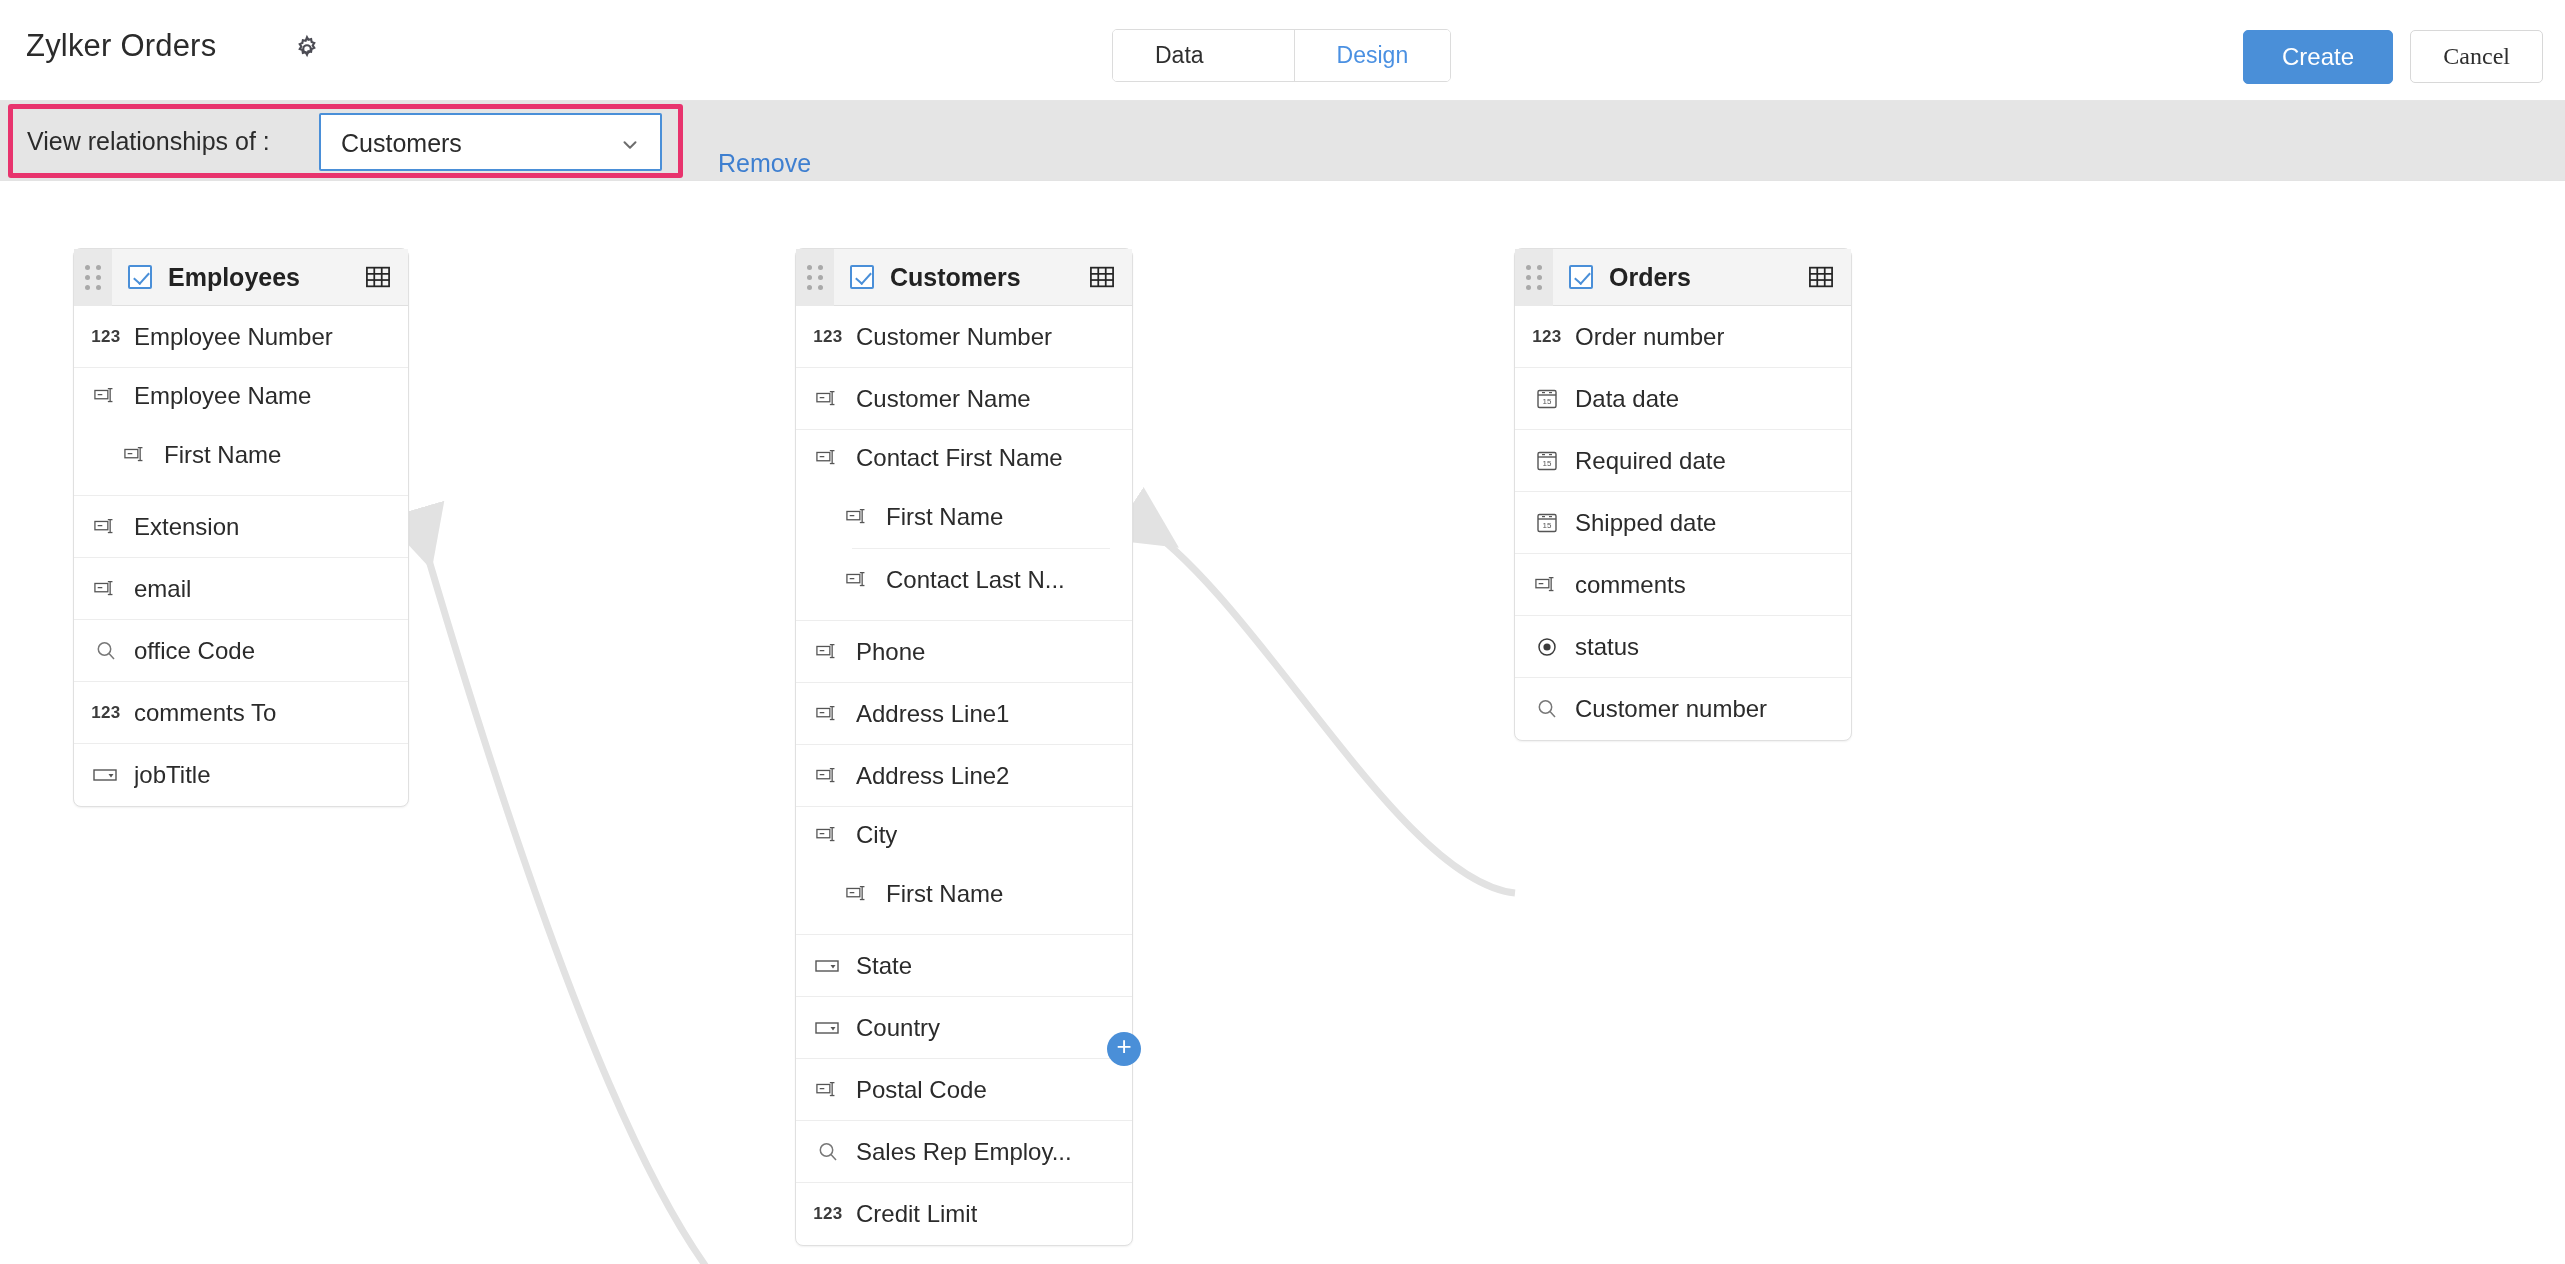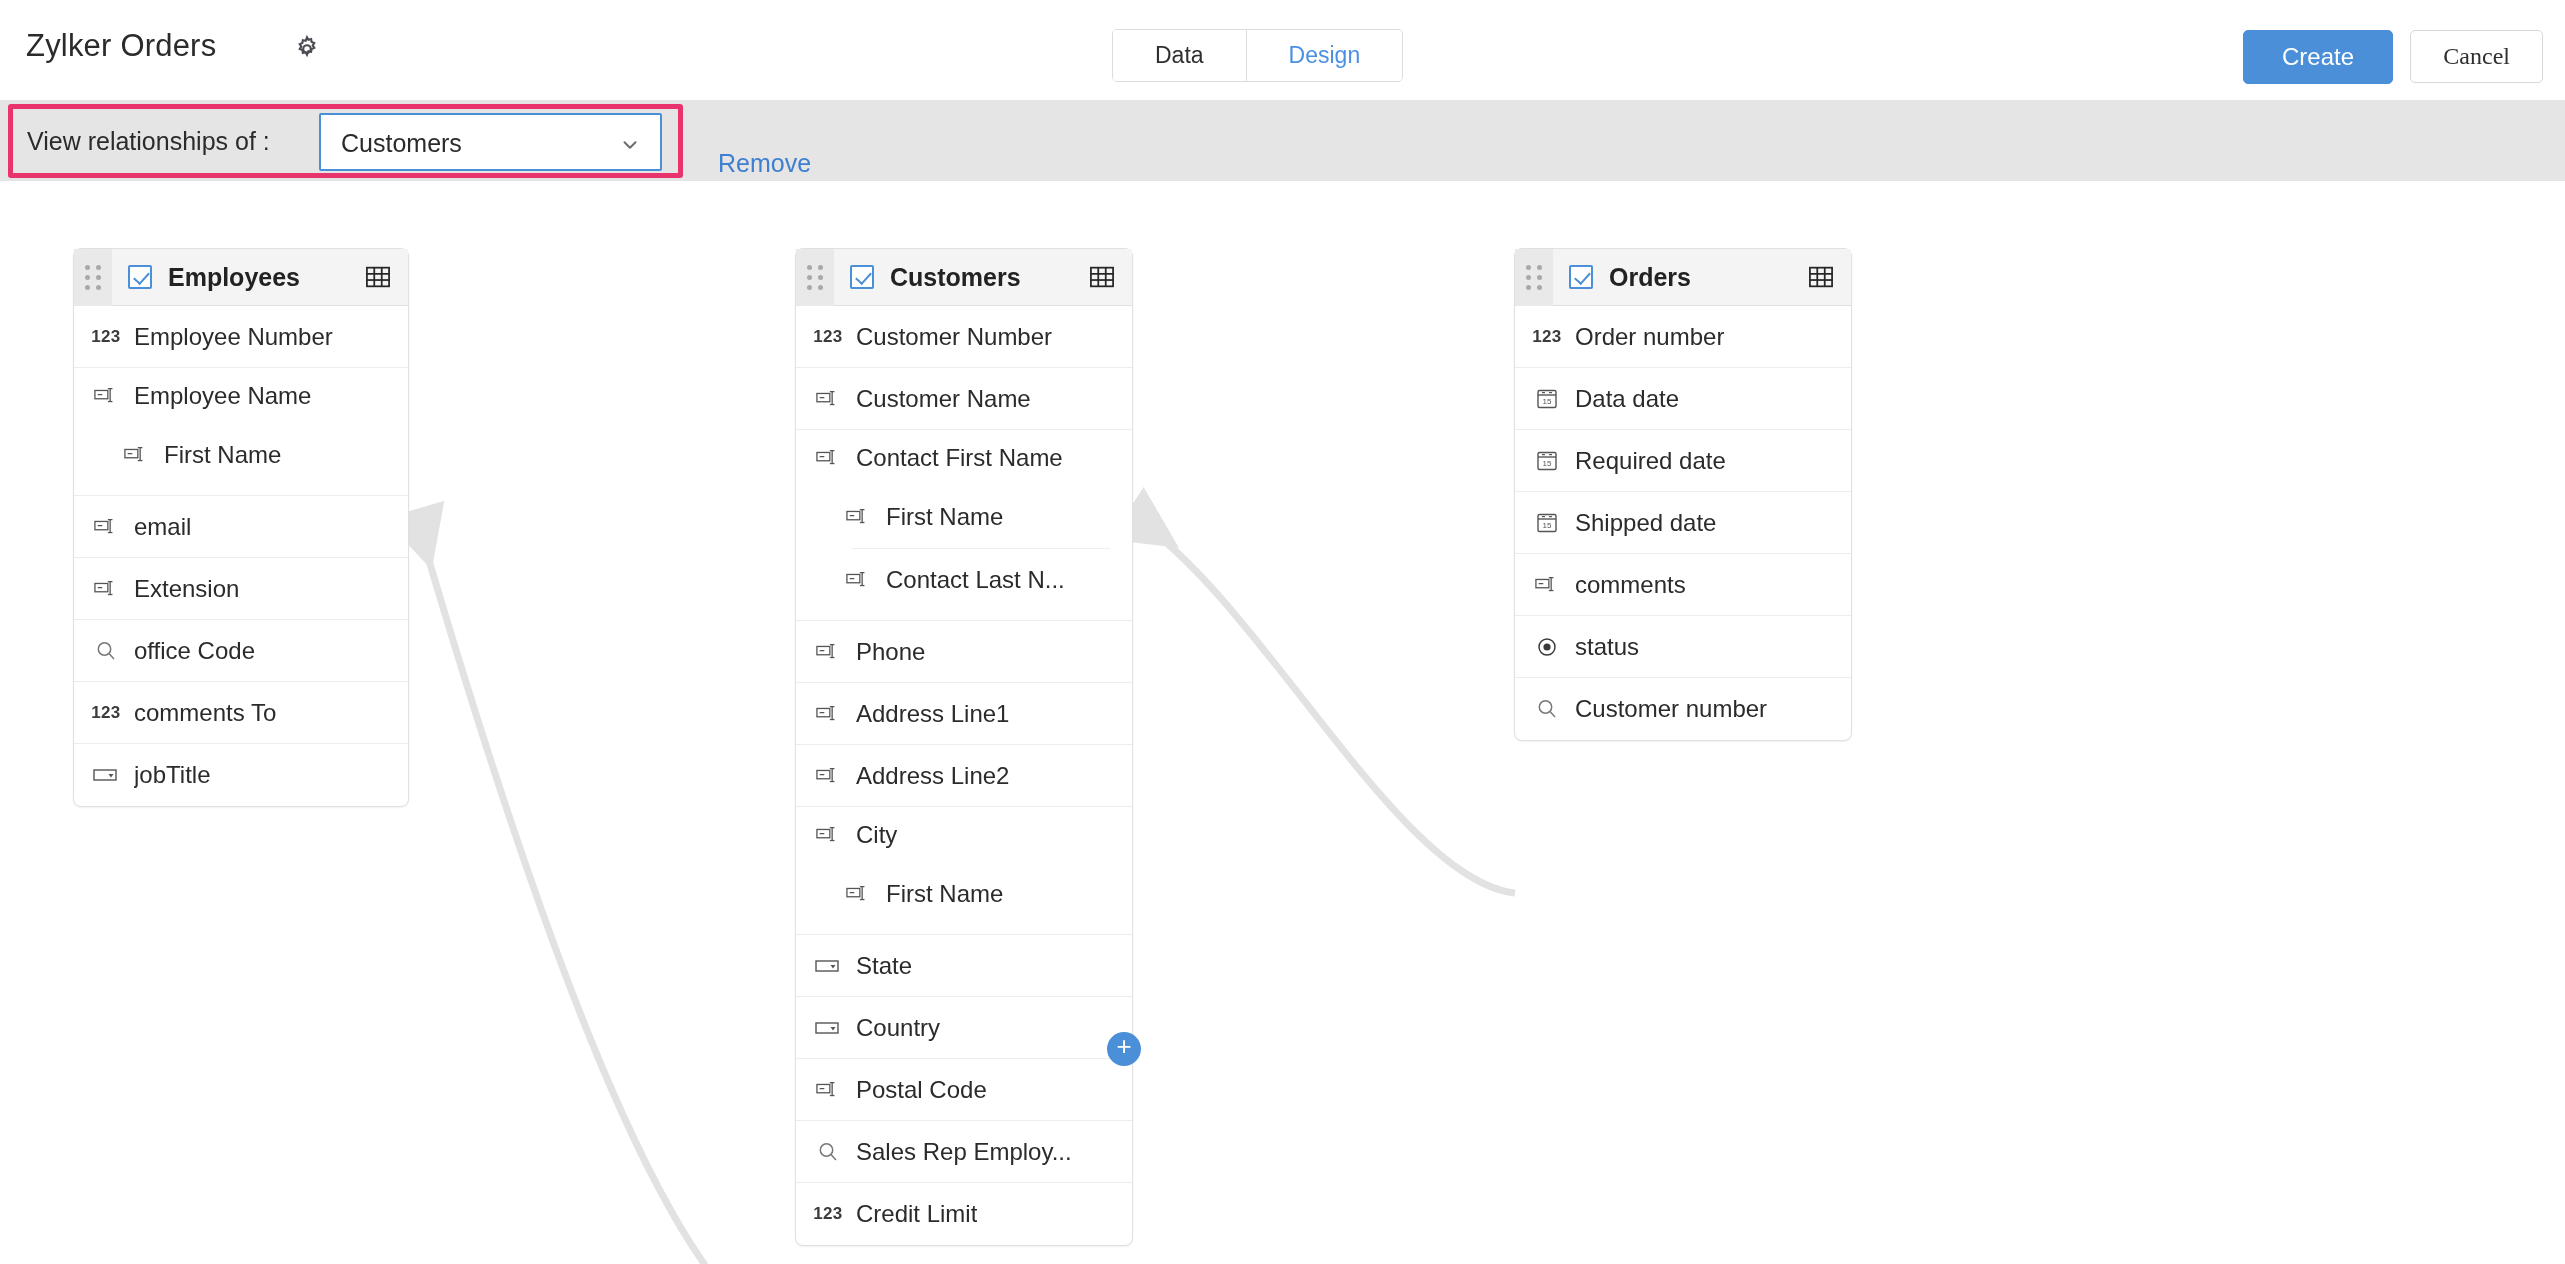--- a/index.html
+++ b/index.html
@@ -19,21 +19,21 @@
     position: absolute; left: 26px; top: 28px;
     font-size: 31px; color: #2b2b2b; letter-spacing: .2px;
   }
   .gear-btn {
     position: absolute; left: 289px; top: 33px; width: 36px; height: 36px;
     display: flex; align-items: center; justify-content: center; cursor: pointer;
   }
   .tabgroup {
     position: absolute; left: 1112px; top: 29px;
     display: flex; border: 1px solid #dcdcdc; border-radius: 5px;
-    overflow: hidden; background: #fff;
+    overflow: hidden; background: #fff; gap: 48px;
   }
   .tabgroup .tab {
     padding: 14px 42px; font-size: 23px; color: #2f2f2f;
     background: #fff; cursor: pointer; line-height: 1;
   }
   .tabgroup .tab + .tab { border-left: 1px solid #dcdcdc; }
   .tabgroup .tab.active { color: #4a90e2; }
   .btn-create {
     position: absolute; right: 172px; top: 30px;
     background: #4a8fd8; color: #fff; border: 1px solid #4a8fd8; border-radius: 5px;
@@ -254,34 +254,34 @@
     <div class="field">
       <span class="ficon">
         <svg width="24" height="20" viewBox="0 0 26 20" fill="none" stroke="#555" stroke-width="1.4">
           <rect x="1" y="4" width="14" height="9"></rect>
             <line x1="4" y1="8.5" x2="9" y2="8.5"></line>
           <line x1="17.5" y1="2" x2="17.5" y2="16"></line>
             <line x1="15" y1="2" x2="20" y2="2"></line>
             <line x1="15" y1="16" x2="20" y2="16"></line>
         </svg>
       </span>
+      <span class="flabel">Extension</span>
+    </div>
+
+    <div class="field">
+      <span class="ficon">
+        <svg width="24" height="20" viewBox="0 0 26 20" fill="none" stroke="#555" stroke-width="1.4">
+          <rect x="1" y="4" width="14" height="9"></rect>
+            <line x1="4" y1="8.5" x2="9" y2="8.5"></line>
+          <line x1="17.5" y1="2" x2="17.5" y2="16"></line>
+            <line x1="15" y1="2" x2="20" y2="2"></line>
+            <line x1="15" y1="16" x2="20" y2="16"></line>
+        </svg>
+      </span>
       <span class="flabel">email</span>
-    </div>
-
-    <div class="field">
-      <span class="ficon">
-        <svg width="24" height="20" viewBox="0 0 26 20" fill="none" stroke="#555" stroke-width="1.4">
-          <rect x="1" y="4" width="14" height="9"></rect>
-            <line x1="4" y1="8.5" x2="9" y2="8.5"></line>
-          <line x1="17.5" y1="2" x2="17.5" y2="16"></line>
-            <line x1="15" y1="2" x2="20" y2="2"></line>
-            <line x1="15" y1="16" x2="20" y2="16"></line>
-        </svg>
-      </span>
-      <span class="flabel">Extension</span>
     </div>
 
     <div class="field">
       <span class="ficon">
         <svg width="24" height="24" viewBox="0 0 24 24" fill="none" stroke="#777" stroke-width="1.5">
           <circle cx="10.5" cy="10" r="6.2"></circle>
             <line x1="15" y1="14.6" x2="20" y2="20"></line>
         </svg>
       </span>
       <span class="flabel">office Code</span>

